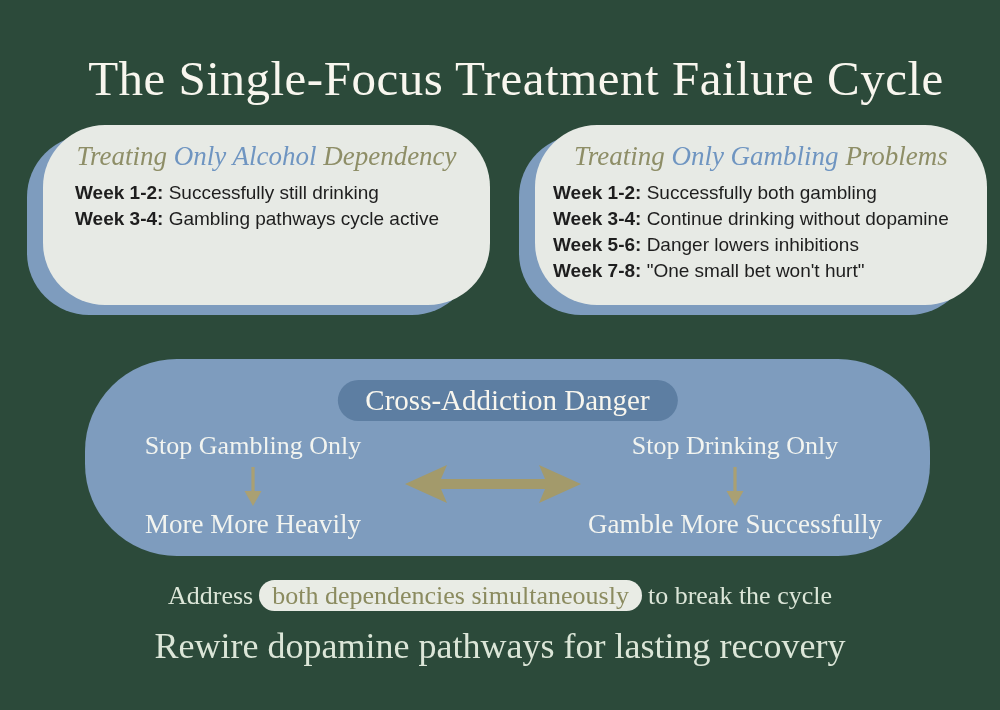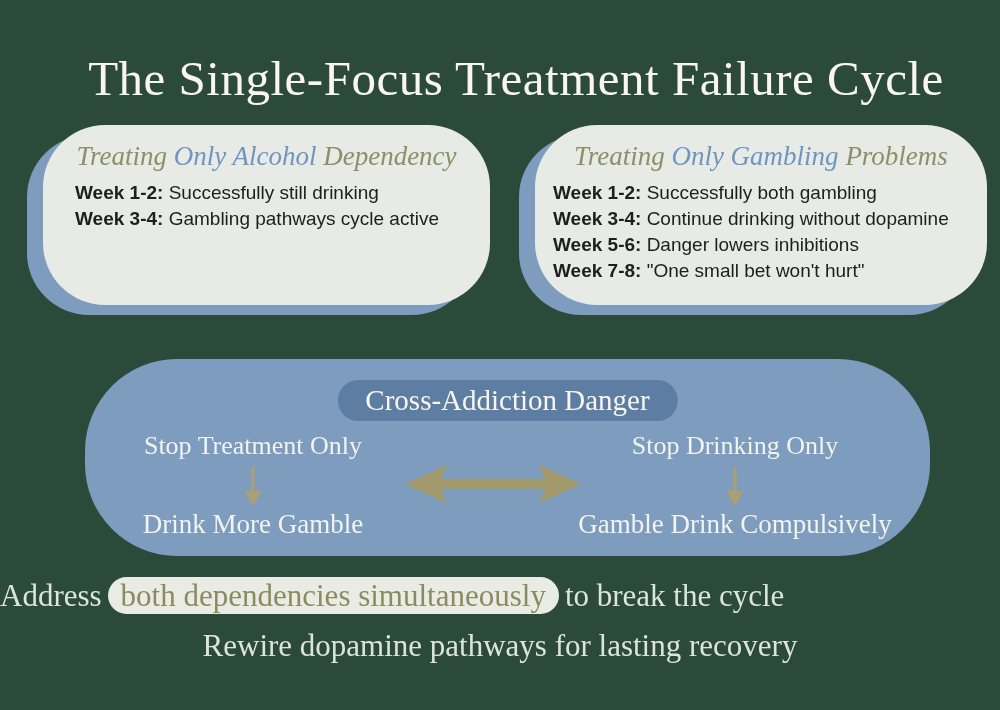--- a/index.html
+++ b/index.html
@@ -71,30 +71,30 @@
   .col .arrow-slot{position:absolute;top:36px;left:0;width:100%;text-align:center;}
   .col .bottom-line{position:absolute;top:78px;left:0;width:100%;font-size:27px;}
   .col-area{position:absolute;top:72px;left:0;width:100%;height:125px;}
   .dbl-arrow{
     position:absolute;left:408px;top:104px;transform:translateX(-50%);
     color:var(--arrow);
   }
   .down-arrow{color:#aaa073;}
   
   .footer-line1{
-    position:absolute;top:576px;left:0;width:1000px;
-    color:var(--footer);font-size:31px;line-height:40px;
+    position:absolute;top:576px;left:0;width:1000px;text-align:center;
+    color:var(--footer);font-size:26px;line-height:40px;
   }
   .footer-hl{
     background:#e9ece5;color:#8b8b5f;
     border-radius:19px;padding:1px 13px;margin:0 6px;
   }
   .footer-line2{
     position:absolute;top:626px;left:0;width:1000px;text-align:center;
-    color:var(--footer);font-size:31px;line-height:40px;
+    color:var(--footer);font-size:36px;line-height:40px;
   }
 </style>
 </head>
 <body>
 
 <div class="page">
 
   <h1 class="title">The Single-Focus Treatment Failure Cycle</h1>
 
   <div class="card-wrap left">
@@ -119,39 +119,39 @@
         <div class="row"><b>Week 7-8:</b> <span>"One small bet won't hurt"</span></div>
       </div>
     </div>
   </div>
 
   <div class="danger-box">
     <div class="danger-badge">Cross-Addiction Danger</div>
 
     <div class="col-area">
       <div class="col leftcol">
-        <div class="line top-line">Stop Treatment Only</div>
+        <div class="line top-line">Stop Gambling Only</div>
         <div class="arrow-slot">
           <svg class="down-arrow" width="20" height="40" viewBox="0 0 20 40" fill="currentColor" aria-hidden="true">
             <rect x="8.4" y="0" width="3.2" height="25"></rect>
             <polygon points="1.5,24 18.5,24 10,39"></polygon>
           </svg>
         </div>
-        <div class="line bottom-line">Drink More Gamble</div>
+        <div class="line bottom-line">More More Heavily</div>
       </div>
 
       <div class="col rightcol">
         <div class="line top-line">Stop Drinking Only</div>
         <div class="arrow-slot">
           <svg class="down-arrow" width="20" height="40" viewBox="0 0 20 40" fill="currentColor" aria-hidden="true">
             <rect x="8.4" y="0" width="3.2" height="25"></rect>
             <polygon points="1.5,24 18.5,24 10,39"></polygon>
           </svg>
         </div>
-        <div class="line bottom-line">Gamble Drink Compulsively</div>
+        <div class="line bottom-line">Gamble More Successfully</div>
       </div>
     </div>
 
     <div class="dbl-arrow">
       <svg width="180" height="42" viewBox="0 0 180 42" fill="currentColor" aria-hidden="true">
         <polygon points="2,21 44,2 38,16 142,16 136,2 178,21 136,40 142,26 38,26 44,40"></polygon>
       </svg>
     </div>
   </div>
 

